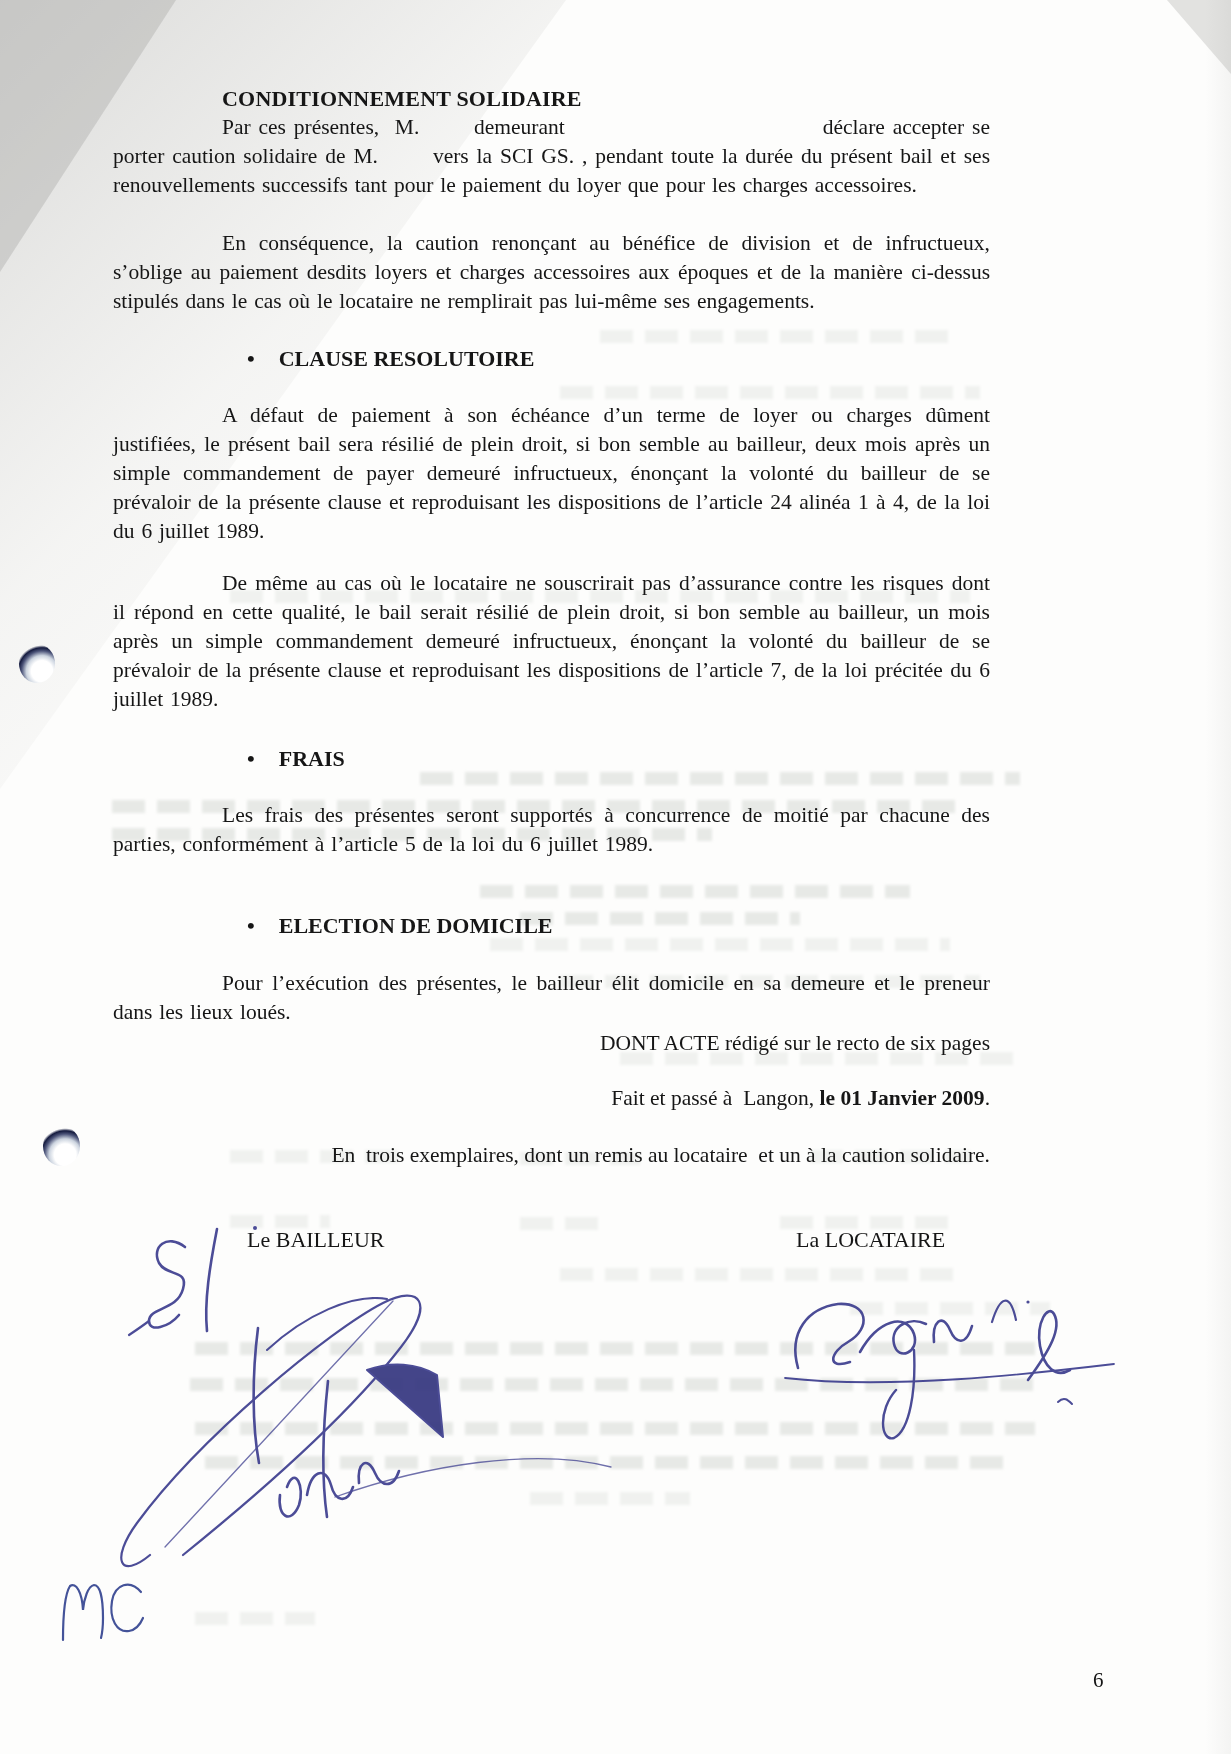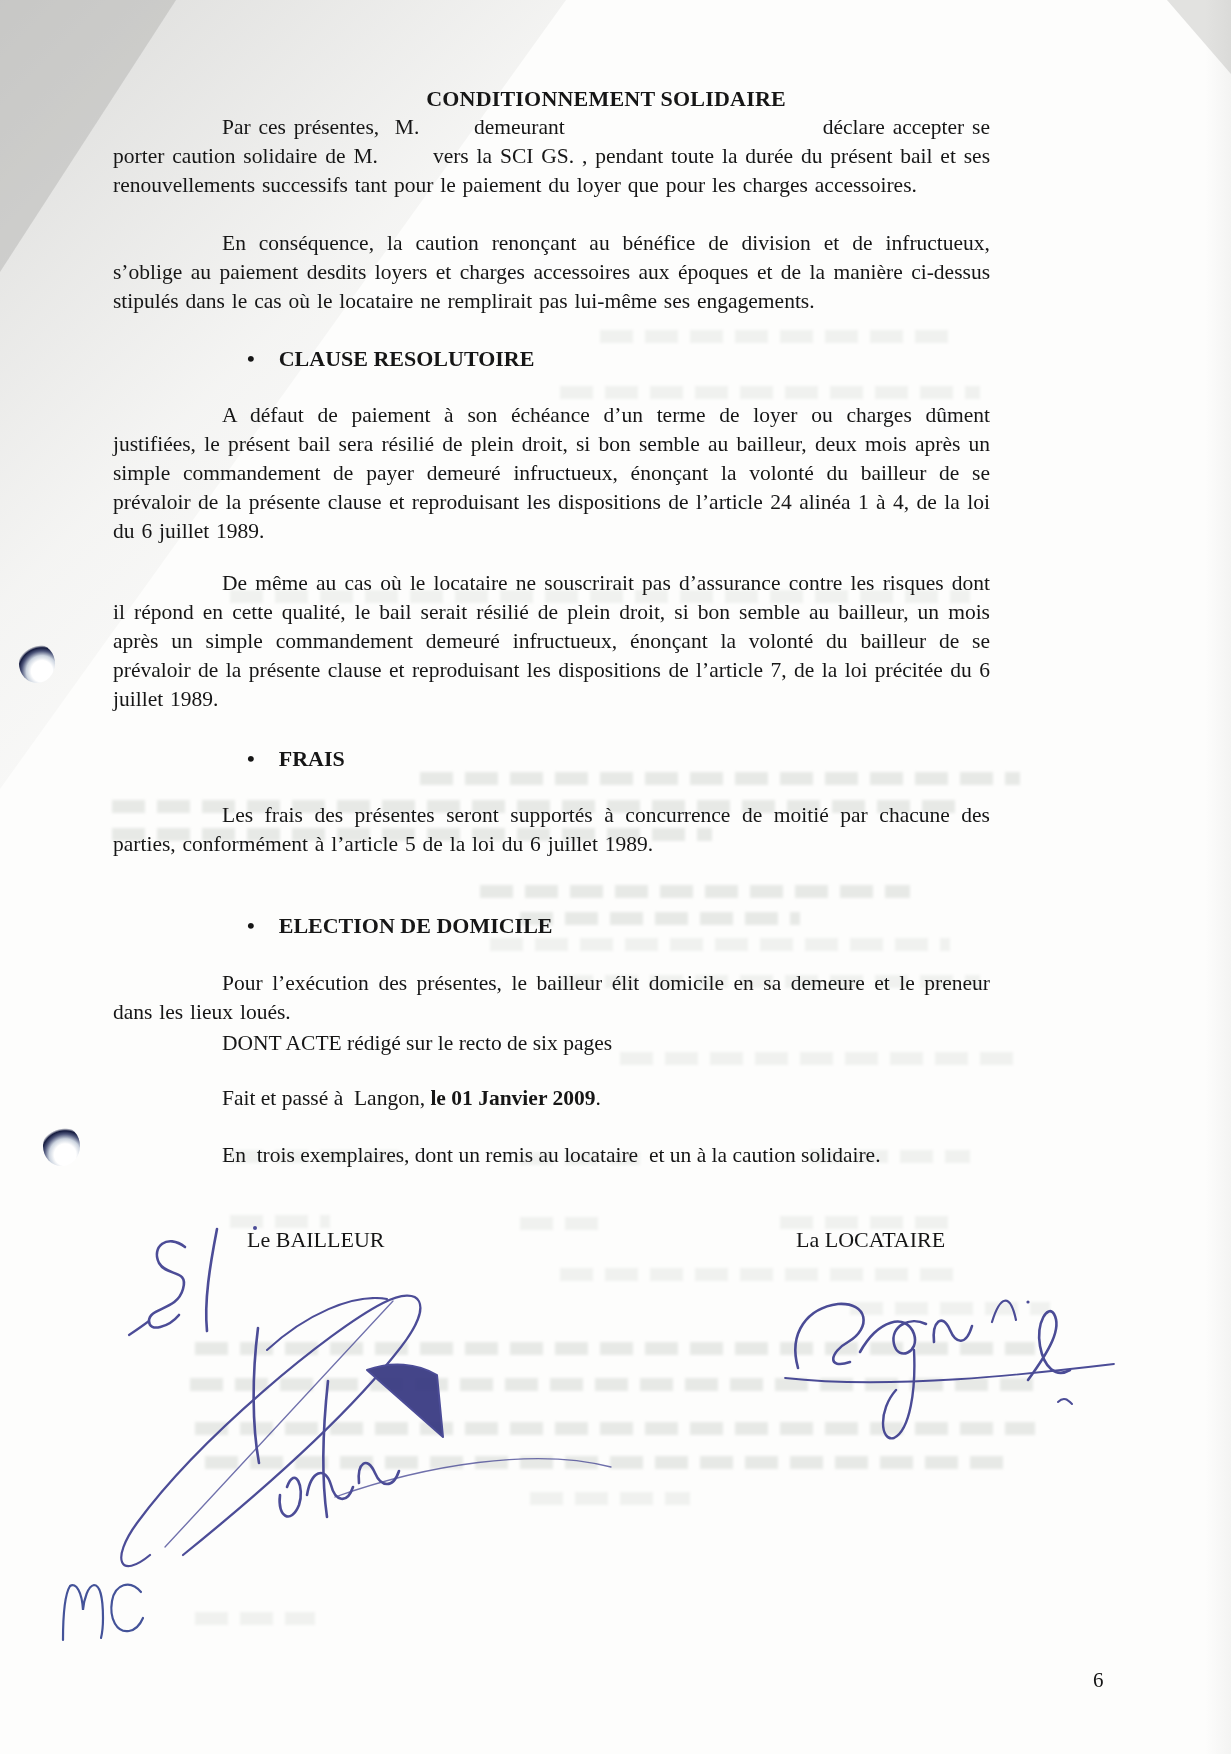--- a/index.html
+++ b/index.html
@@ -23,24 +23,24 @@
   .punch-1{left:19px;top:644px;width:36px;height:39px;
     background:radial-gradient(circle at 64% 70%,#ffffff 0 30%,#ccd4df 44%,#4c5479 57%,#141a3e 66%,rgba(16,21,58,0) 73%);}
   .punch-2{left:43px;top:1126px;width:37px;height:40px;
     background:radial-gradient(circle at 60% 72%,#ffffff 0 30%,#ccd4df 44%,#4c5479 57%,#141a3e 66%,rgba(16,21,58,0) 73%);}
   
   .ghost{position:absolute;height:13px;filter:blur(1.5px);opacity:.5;
     background:repeating-linear-gradient(90deg,rgba(125,138,124,.34) 0 33px,rgba(125,138,124,0) 33px 45px);}
   .ghost.dim{opacity:.3;}
   
   .doc{position:absolute;left:113px;top:84px;width:877px;}
-  .title{margin:0;padding-left:109px;font-size:22px;line-height:29px;font-weight:700;letter-spacing:.2px;text-align:center;}
+  .title{margin:0;padding-left:109px;font-size:22px;line-height:29px;font-weight:700;letter-spacing:.2px;}
   .p{margin:0;font-size:21.5px;line-height:29px;text-align:justify;word-spacing:1.5px;}
   .indent{text-indent:109px;}
-  .line{margin:0;font-size:21.5px;line-height:29px;padding-left:109px;}
+  .line{margin:0;font-size:21.5px;line-height:29px;padding-left:109px;text-align:right;}
   .bullet-h{margin:0;padding-left:134px;font-size:22px;line-height:29px;font-weight:700;}
   .bullet-h .bullet{display:inline-block;margin-right:24px;font-weight:700;}
   .mt-p1{}.mt-p2{margin-top:29px}.mt-h1{margin-top:28px}
   .mt-p3{margin-top:28px}.mt-p4{margin-top:23px}.mt-h2{margin-top:30px}
   .mt-p5{margin-top:28px}.mt-h3{margin-top:52px}.mt-p6{margin-top:29px}
   .mt-p6b{margin-top:2px}.mt-fait{margin-top:26px}.mt-p8{margin-top:28px}
   .sig-row{position:relative;height:30px;margin-top:57px;font-size:22px;}
   .sig-row .bailleur{position:absolute;left:134px;}
   .sig-row .locataire{position:absolute;left:683px;}
   .bold{font-weight:700;}

